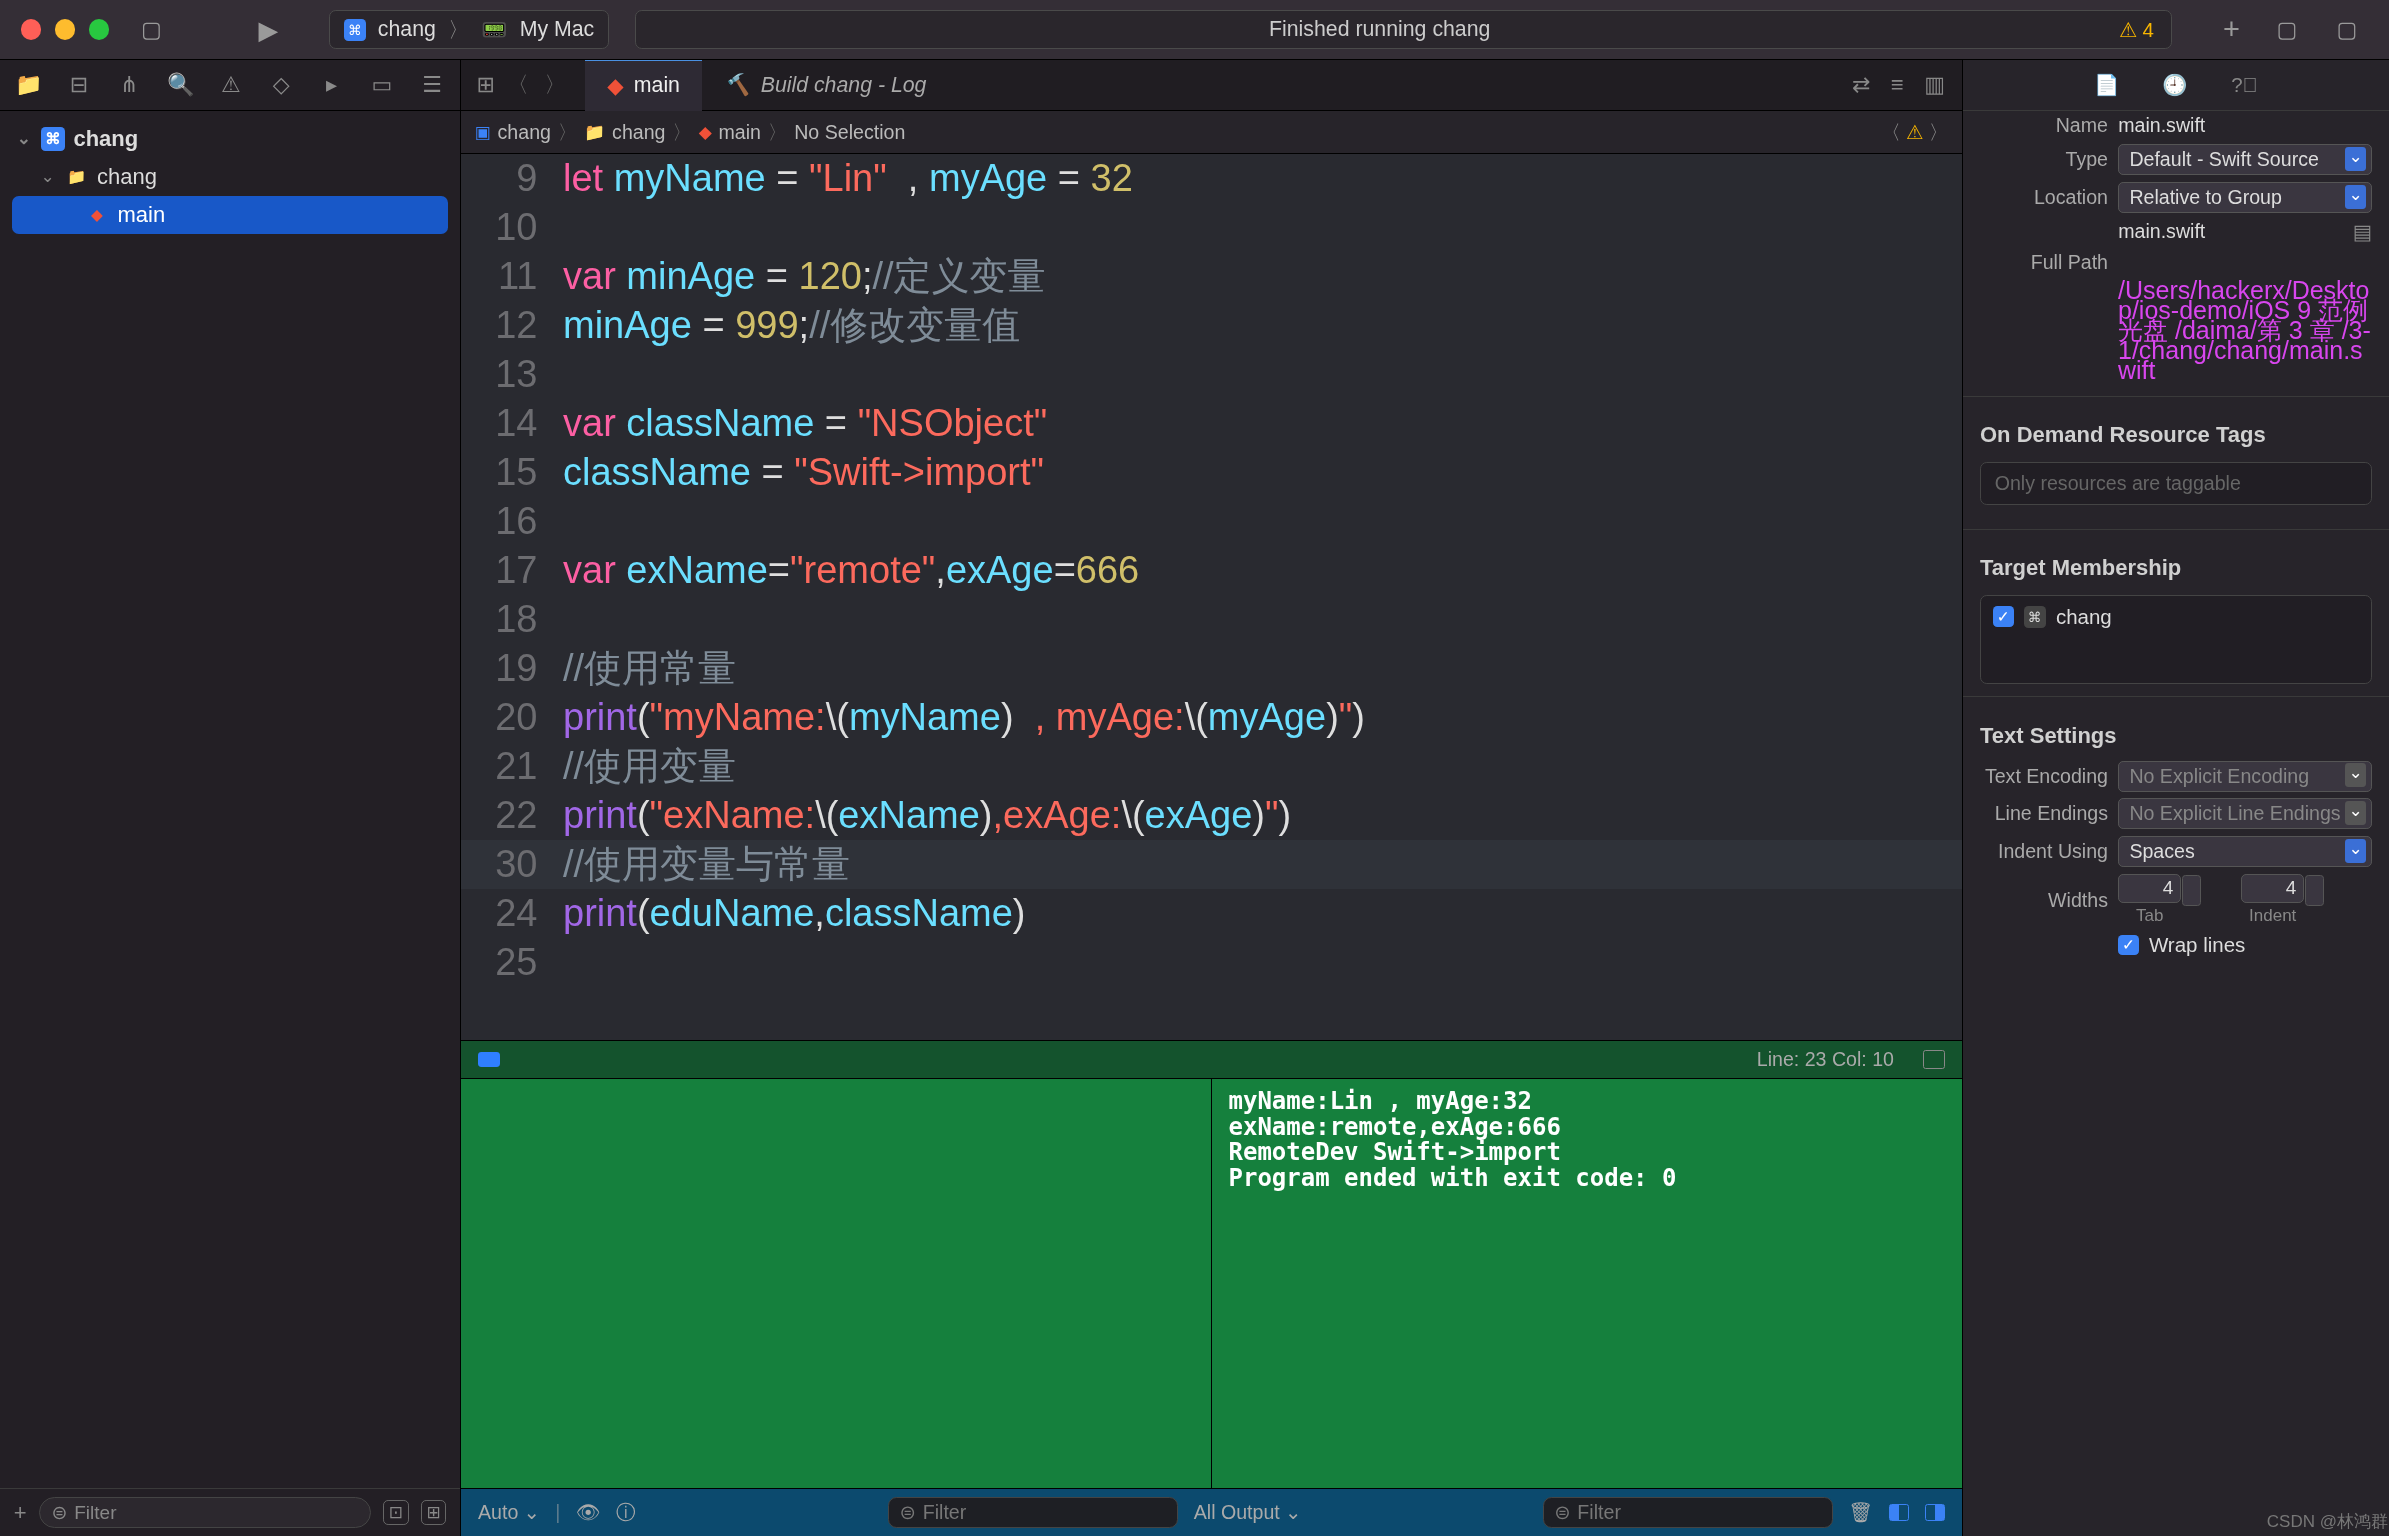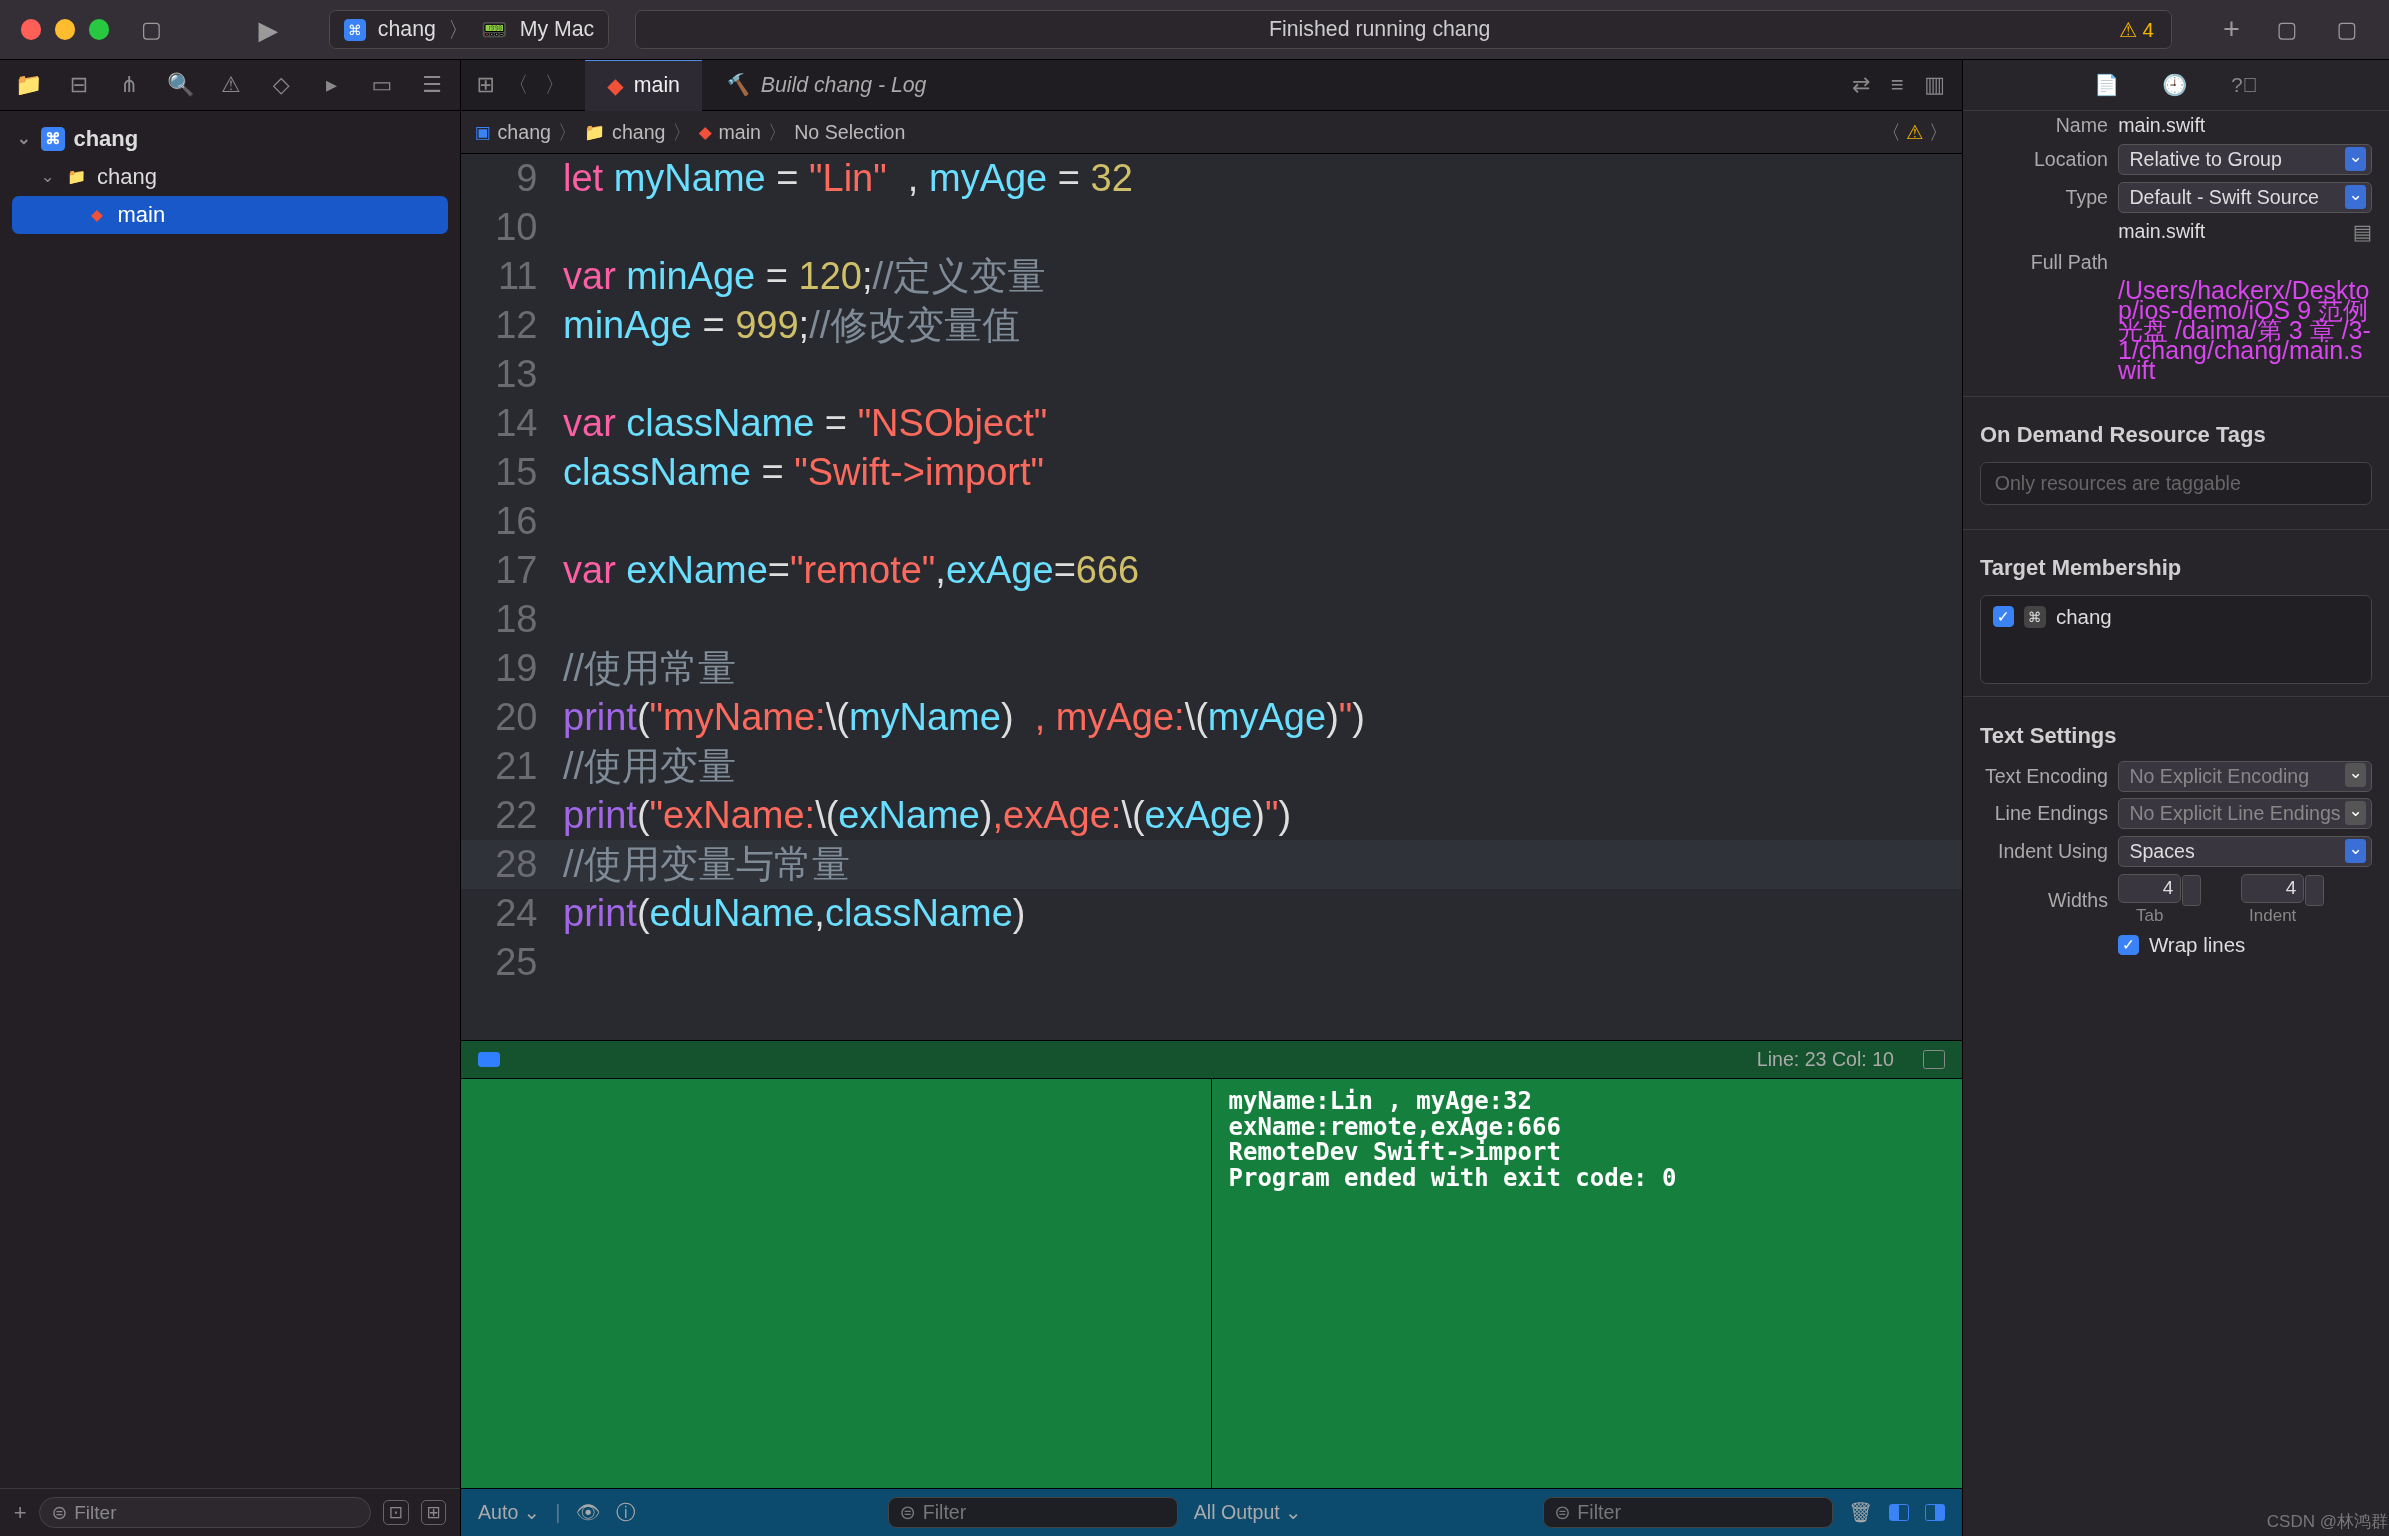--- a/index.html
+++ b/index.html
@@ -272,21 +272,21 @@
           </div>
           <div class="cline">
             <div class="gut">21</div>
             <div class="ctxt"><span class="cm">//使用变量</span></div>
           </div>
           <div class="cline">
             <div class="gut">22</div>
             <div class="ctxt"><span class="fn">print</span><span class="pl">(</span><span class="str">"exName:</span><span class="pl">\(</span><span class="id">exName</span><span class="pl">)</span><span class="str">,exAge:</span><span class="pl">\(</span><span class="id">exAge</span><span class="pl">)</span><span class="str">"</span><span class="pl">)</span></div>
           </div>
           <div class="cline hl">
-            <div class="gut">28</div>
+            <div class="gut">30</div>
             <div class="ctxt"><span class="cm">//使用变量与常量</span></div>
           </div>
           <div class="cline">
             <div class="gut">24</div>
             <div class="ctxt"><span class="fn">print</span><span class="pl">(</span><span class="id">eduName</span><span class="pl">,</span><span class="id">className</span><span class="pl">)</span></div>
           </div>
           <div class="cline">
             <div class="gut">25</div>
             <div class="ctxt"></div>
           </div>
@@ -330,26 +330,26 @@
       <div class="insp-tabs">
         <span class="t active">📄</span>
         <span class="t">🕘</span>
         <span class="t">?⃝</span>
       </div>
       <div class="frow">
           <span class="lab">Name</span>
           <span class="val">main.swift</span>
         </div>
       <div class="frow">
+          <span class="lab">Type</span>
+          <div class="popup">Default - Swift Source</div>
+        </div>
+      <div class="frow">
           <span class="lab">Location</span>
           <div class="popup">Relative to Group</div>
-        </div>
-      <div class="frow">
-          <span class="lab">Type</span>
-          <div class="popup">Default - Swift Source</div>
         </div>
       <div class="frow">
           <span class="lab"></span>
           <span class="val">main.swift</span>
           <span style="color:#888">▤</span>
         </div>
       <div class="frow" style="align-items:flex-start">
           <span class="lab">Full Path</span>
         </div>
       <div class="fp">/Users/hackerx/Desktop/ios-demo/iOS 9 范例光盘 /daima/第 3 章 /3-1/chang/chang/main.swift</div>

